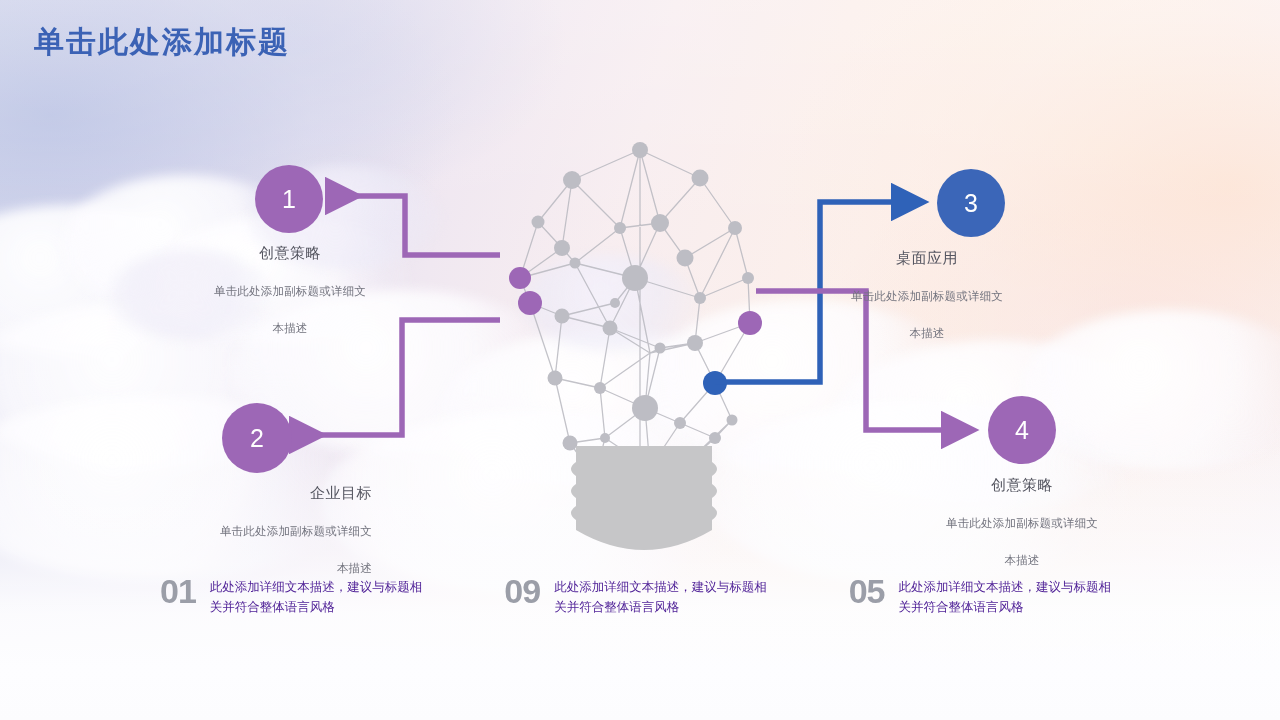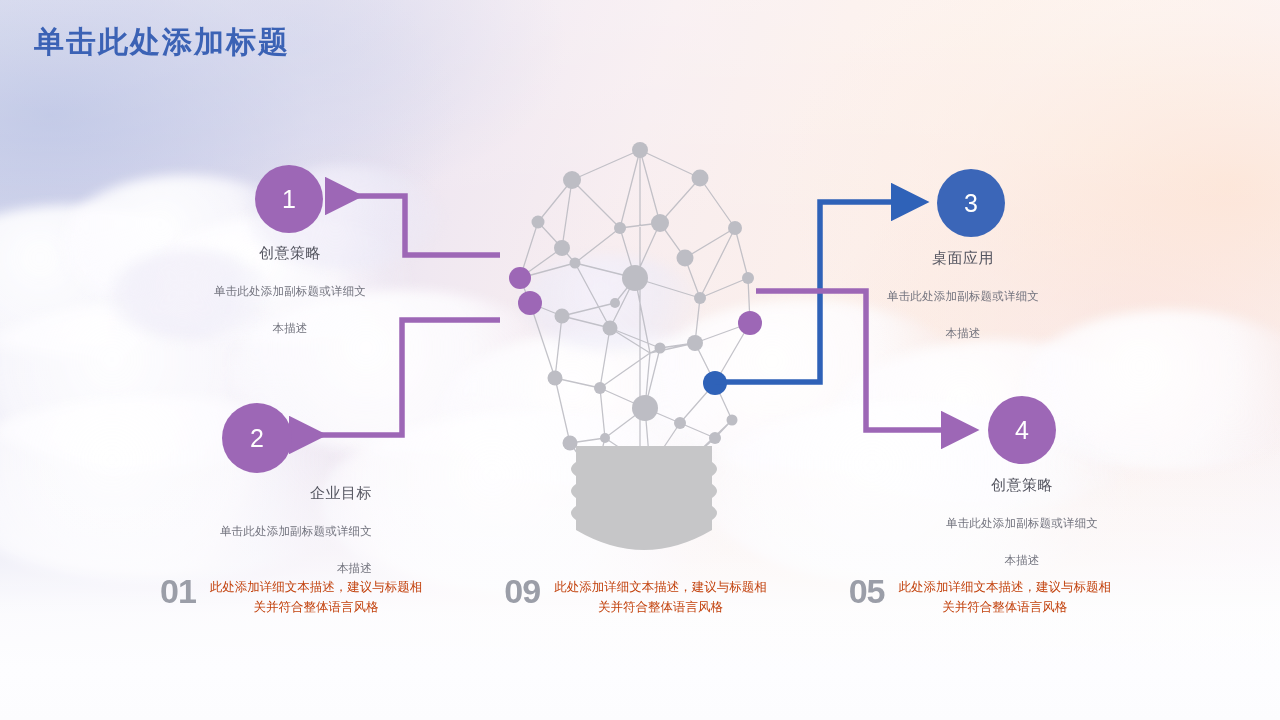--- a/index.html
+++ b/index.html
@@ -134,39 +134,38 @@
   }
 
   
   .bottom-row {
     position: absolute;
     left: 160px;
     top: 574px;
     width: 1000px;
     display: flex;
     gap: 33px;
-    text-align: center;
   }
   .bottom-item {
     display: flex;
     align-items: flex-start;
     width: 320px;
   }
   .bottom-num {
     font-size: 34px;
     font-weight: bold;
     color: #9b9ea8;
     line-height: 1;
     margin-right: 14px;
     flex: none;
     letter-spacing: -1px;
   }
   .bottom-text {
     font-size: 12.5px;
-    color: #c2410c;
+    color: #4c1d95;
     line-height: 1.6;
     padding-top: 3px;
   }
 </style>
 </head>
 <body>
 
 <div id="slide">
 
   <div class="bg-layer bg-sky"></div>
@@ -314,21 +313,21 @@
   </div>
   <div class="label-block" style="left:142px; top:484px;text-align:right;">
     <div class="label-title">企业目标</div>
     <div class="label-desc">单击此处添加副标题或详细文</div>
     <div class="label-desc">本描述</div>
   </div>
 
   <div class="node blue" style="left:937px; top:169px; width:68px; height:68px;">
     <span>3</span>
   </div>
-  <div class="label-block" style="left:848px; top:249px;">
+  <div class="label-block" style="left:812px; top:249px;">
     <div class="label-title">桌面应用</div>
     <div class="label-desc">单击此处添加副标题或详细文</div>
     <div class="label-desc">本描述</div>
   </div>
 
   <div class="node purple" style="left:988px; top:396px; width:68px; height:68px;">
     <span>4</span>
   </div>
   <div class="label-block" style="left:907px; top:476px;">
     <div class="label-title">创意策略</div>

